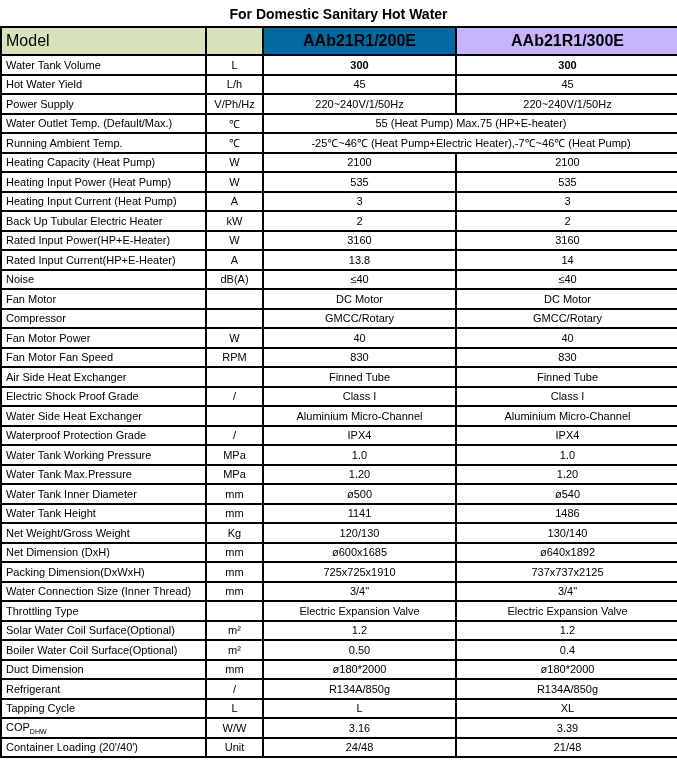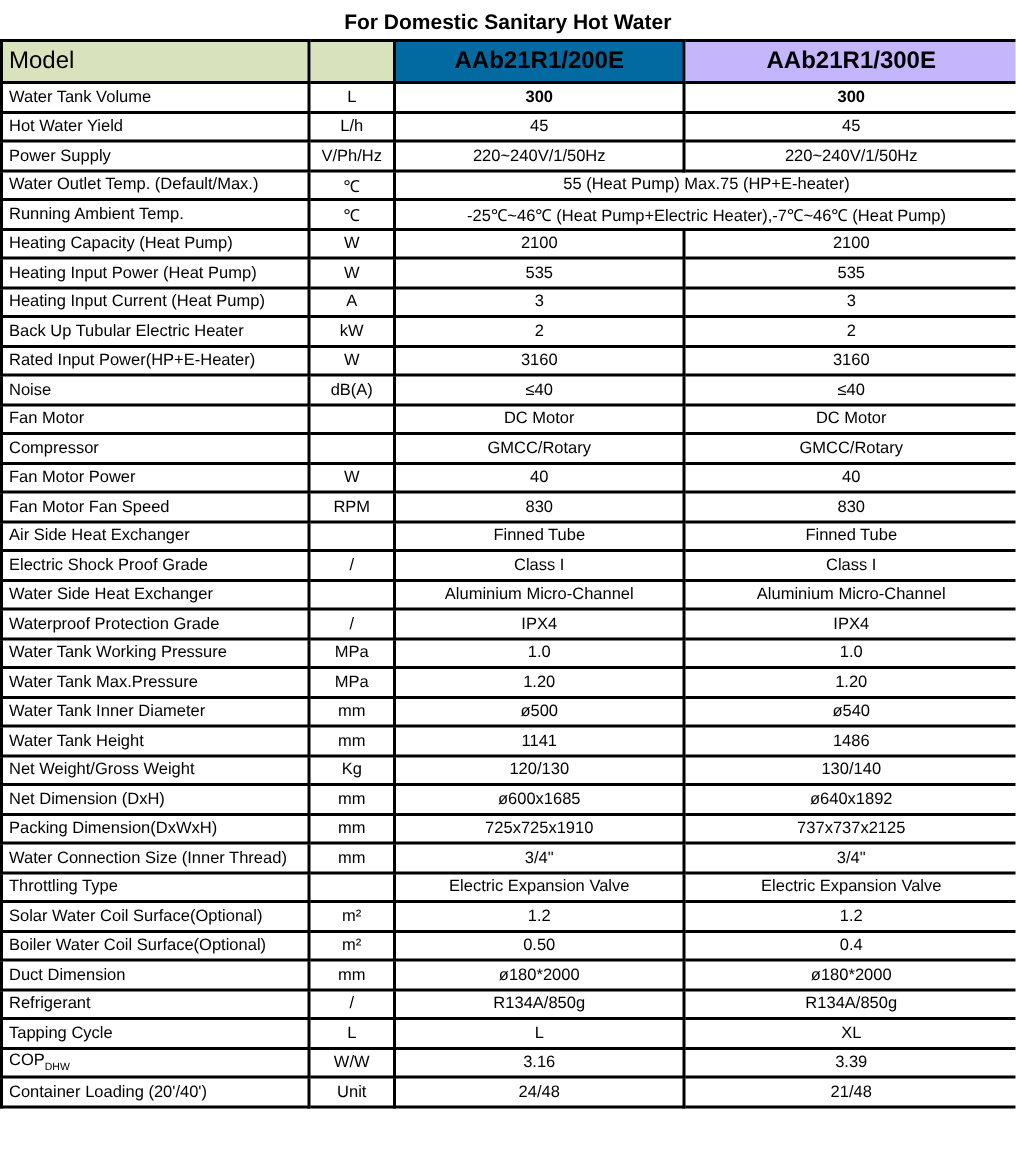--- a/index.html
+++ b/index.html
@@ -129,20 +129,26 @@
           <td>2</td>
           <td>2</td>
         </tr>
         <tr>
           <td class="label">Rated Input Power(HP+E-Heater)</td>
           <td>W</td>
           <td>3160</td>
           <td>3160</td>
         </tr>
         <tr>
+          <td class="label">Rated Input Current(HP+E-Heater)</td>
+          <td>A</td>
+          <td>13.8</td>
+          <td>14</td>
+        </tr>
+        <tr>
           <td class="label">Noise</td>
           <td>dB(A)</td>
           <td>≤40</td>
           <td>≤40</td>
         </tr>
         <tr>
           <td class="label">Fan Motor</td>
           <td></td>
           <td>DC Motor</td>
           <td>DC Motor</td>

